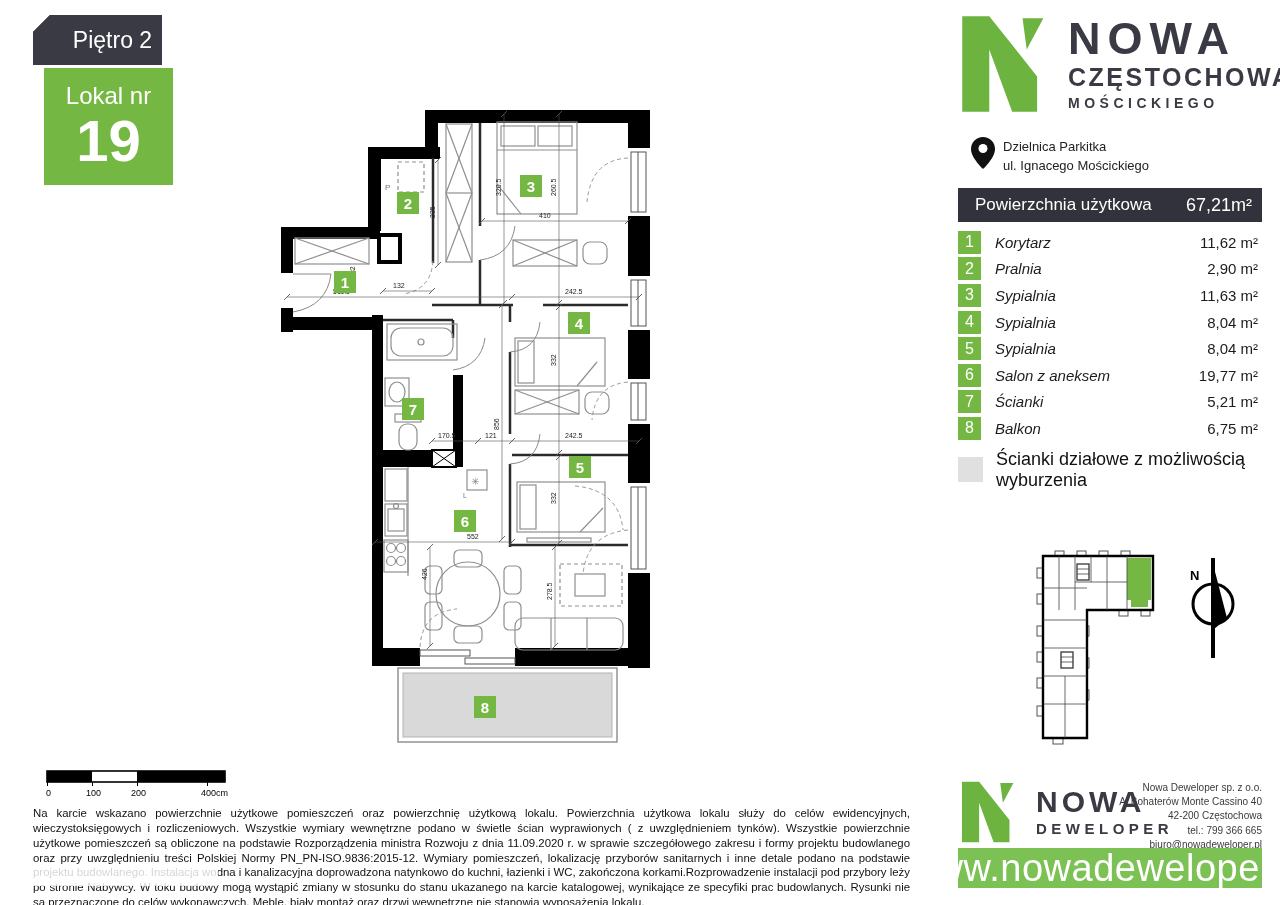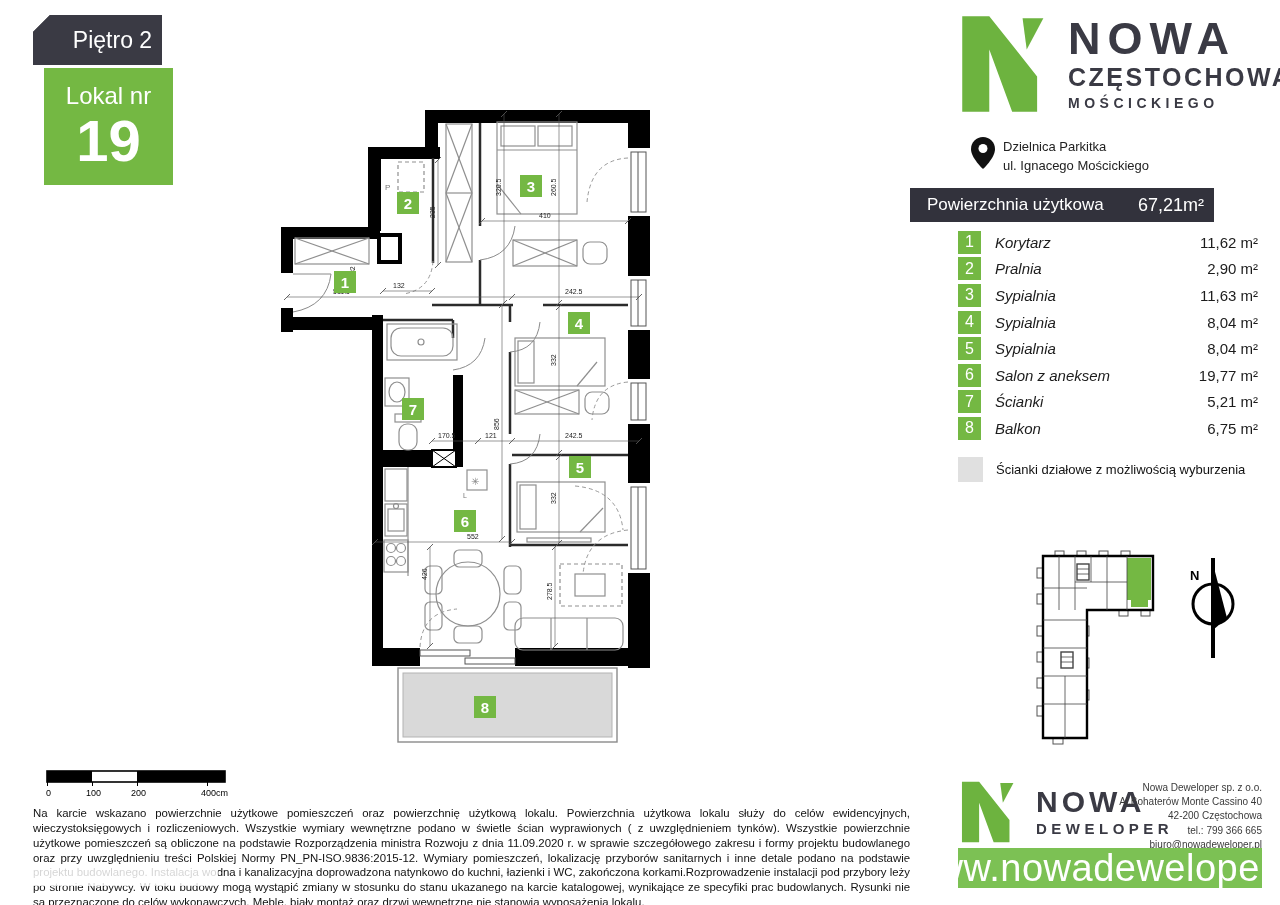--- a/index.html
+++ b/index.html
@@ -20,36 +20,36 @@
 
   
   .logo-mark { position:absolute; }
   .logo-text { position:absolute; color:#3a3a44; }
   .logo-text .l1 { font-size:45px; font-weight:bold; letter-spacing:7px; line-height:46px; }
   .logo-text .l2 { font-size:25px; font-weight:bold; letter-spacing:2.5px; line-height:30px; }
   .logo-text .l3 { font-size:14px; font-weight:bold; letter-spacing:4.5px; line-height:22px; }
   .location { position:absolute; left:1003px; top:137px; font-size:13px; color:#222; line-height:19px; }
 
   
-  .tbl-header { position:absolute; left:910px; top:188px; width:304px; height:34px;
+  .tbl-header { position:absolute; left:958px; top:188px; width:304px; height:34px;
     background:#32323c; color:#fff; display:flex; align-items:center; }
   .tbl-header .h-label { font-size:17px; padding-left:17px; flex:1; }
   .tbl-header .h-total { font-size:18px; padding-right:10px; }
   .tbl-rows { position:absolute; left:958px; top:229px; width:304px; }
   .t-row { display:flex; align-items:center; height:26.6px; }
   .t-num { width:23px; height:23px; background:#74b843; color:#fff; font-size:16px;
     display:flex; align-items:center; justify-content:center; }
   .t-name { flex:1; padding-left:14px; font-size:15px; color:#1c1c1c;font-style:italic; }
   .t-area { font-size:15px; color:#1c1c1c; padding-right:4px; }
 
   
   .legend { position:absolute; left:958px; top:455px; width:304px; }
   .lg-item { display:flex; align-items:center; height:29px; }
   .lg-swatch { width:25px; height:25px; margin-right:13px; flex:0 0 auto; }
-  .lg-label { font-size:13px; color:#111; }
+  .lg-label { font-size:18px; color:#111; }
 
   
   .scalebar { position:absolute; left:45px; top:766px; }
   .disclaimer { position:absolute; left:33px; top:806px; width:877px; font-size:11.4px;
     line-height:14.85px; color:#111; text-align:justify; }
   .blob { position:absolute; left:28px; top:867px; width:190px; height:19px; background:rgba(255,255,255,.82); }
   .dev-company { position:absolute; left:1040px; top:781px; width:222px; text-align:right;
     font-size:10px; line-height:14.2px; color:#3a3a3a; }
   .site-bar { position:absolute; left:958px; top:848px; width:304px; height:40px; background:#7cc154;
     color:#fff; font-size:38px; font-weight:normal; display:flex; align-items:center; justify-content:center;

